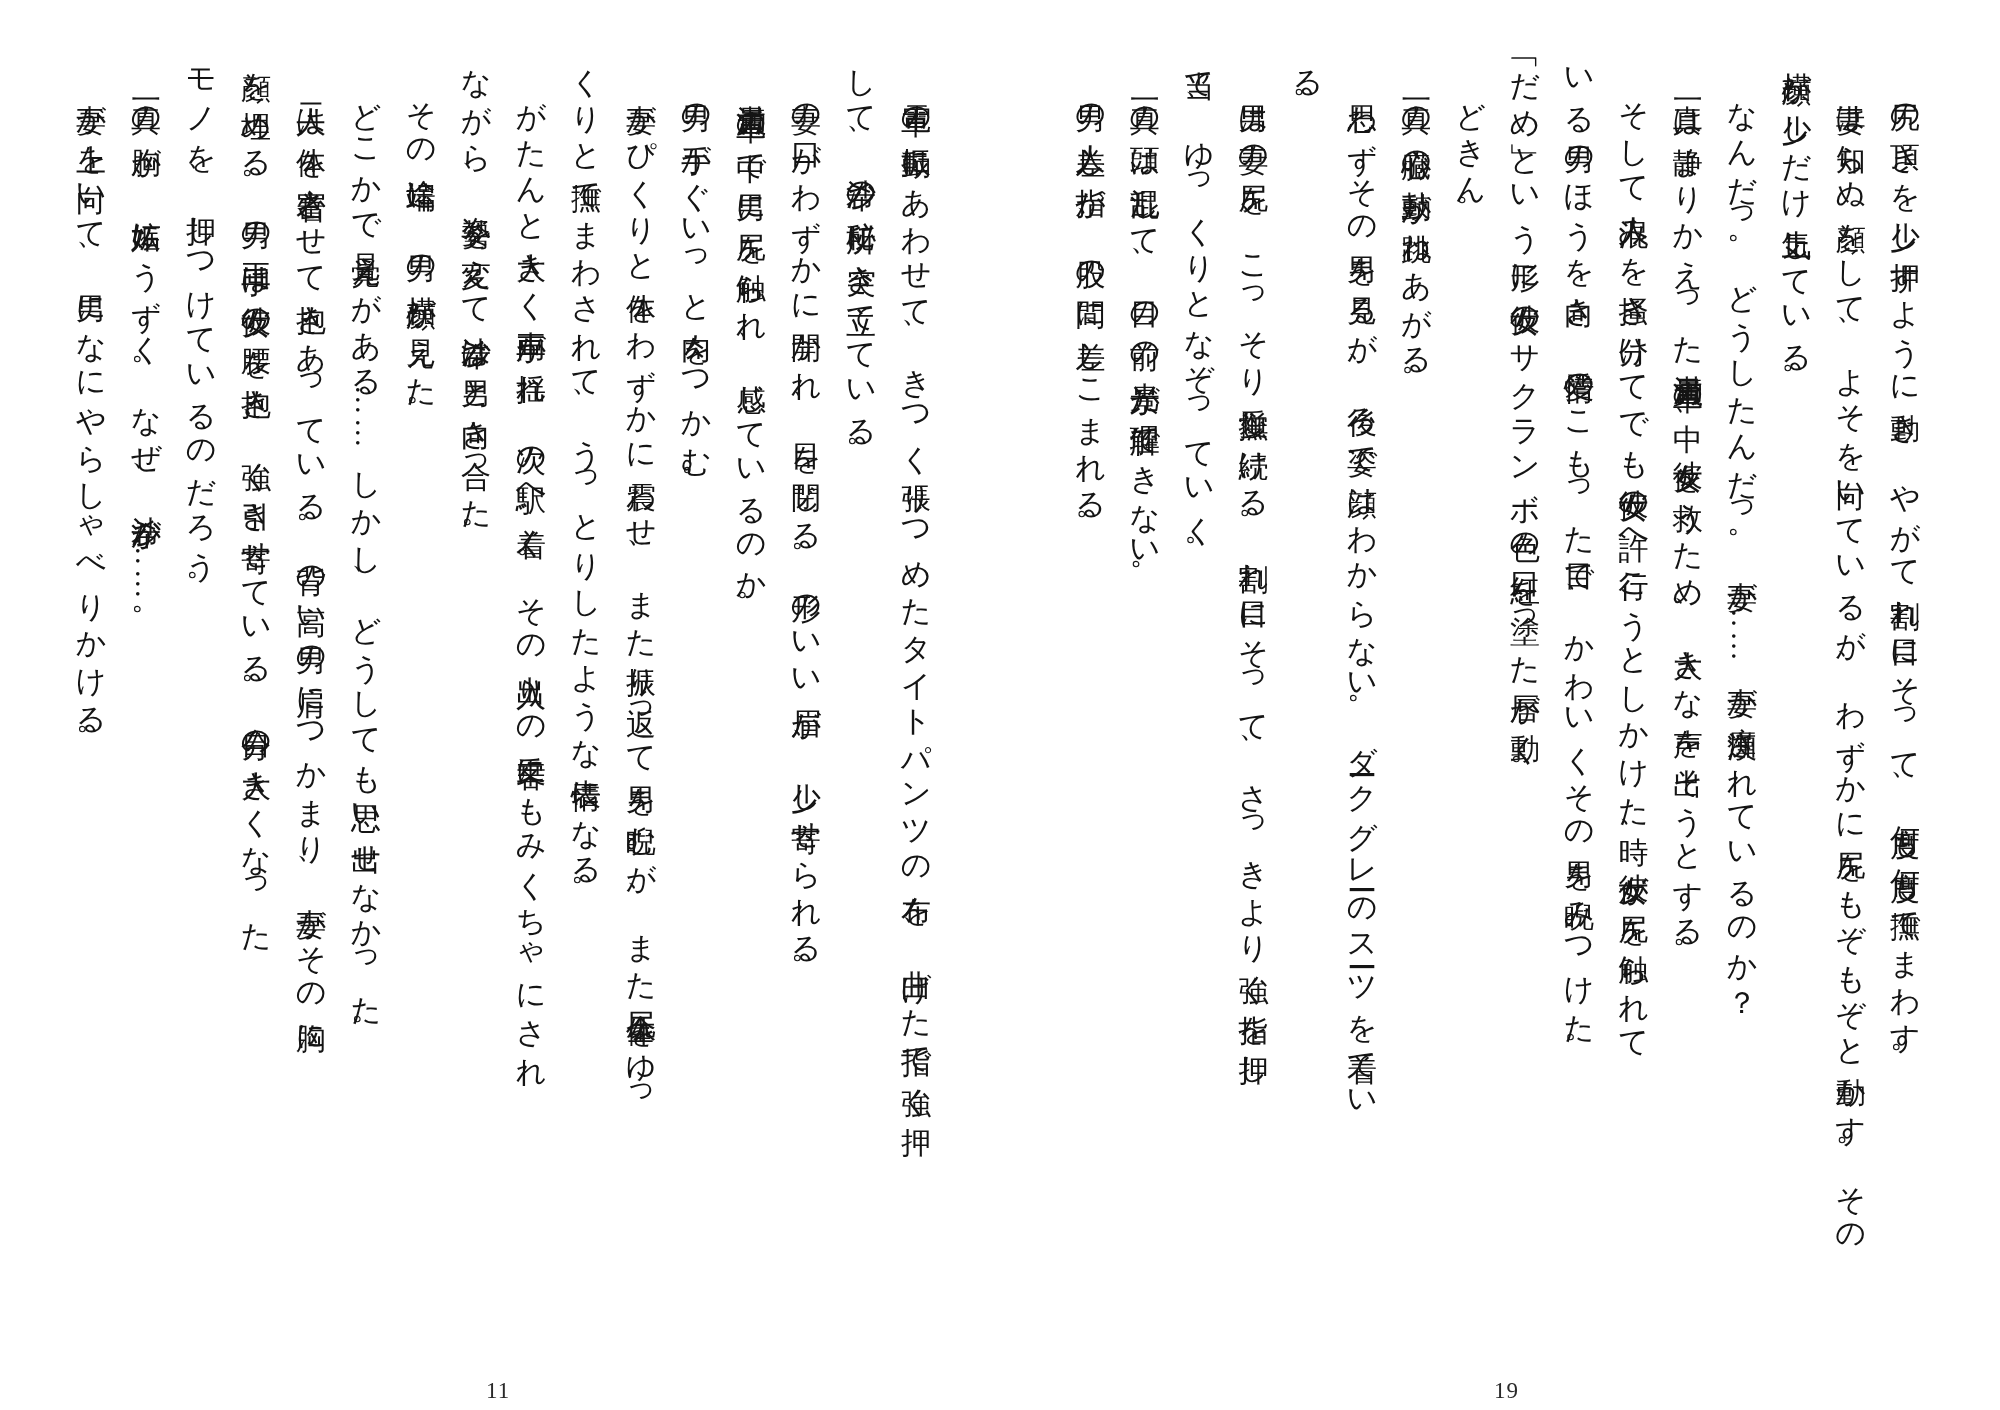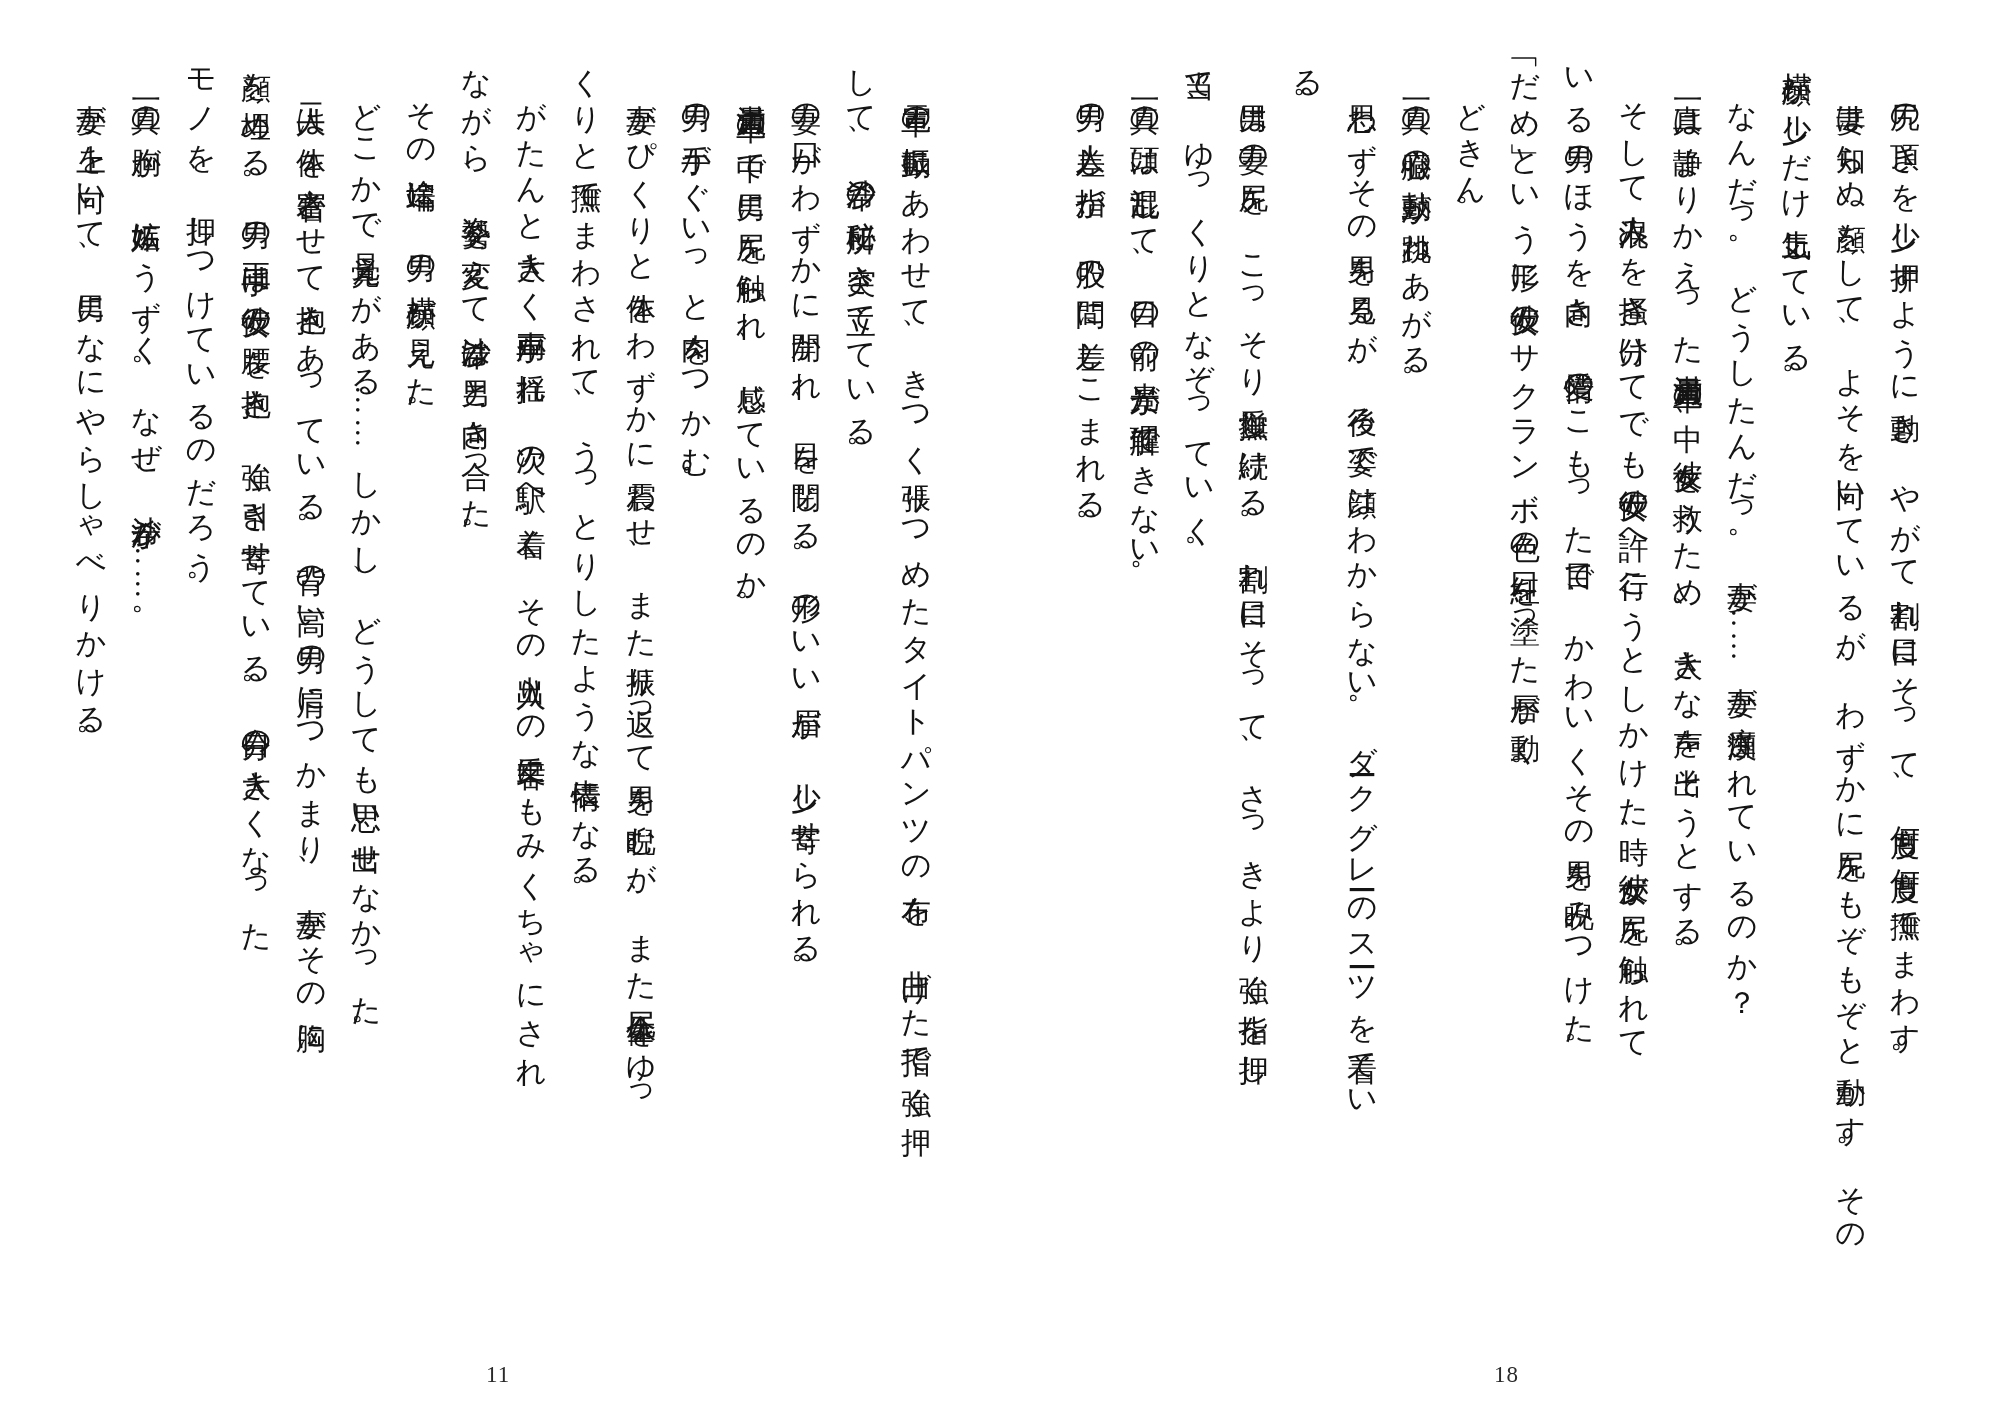--- a/index.html
+++ b/index.html
@@ -44,20 +44,21 @@
     white-space: nowrap;
   }
   .col.ind {
     text-indent: 33px;
   }
   .pageno {
     position: absolute;
     font-size: 23px;
     color: #2a2a2a;
     letter-spacing: 1px;
+    margin-top: 16px;
   }
   #pn-right {
     left: 1494px;
     top: 1362px;
   }
   #pn-left {
     left: 486px;
     top: 1362px;
   }
 </style>
@@ -96,16 +97,16 @@
       <p class="col">ながら、姿勢を変えて沙希は男と向き合った。</p>
       <p class="col ind">その途端に、男の横顔が見えた。</p>
       <p class="col ind">どこかで見覚えがある……しかし、どうしても思い出せなかった。</p>
       <p class="col ind">二人は体を密着させて抱きあっている。背の高い男の肩につかまり、妻がその胸に</p>
       <p class="col">顔を埋める。男の両手は彼女の腰を抱き、強く引き寄せている。自分の大きくなった</p>
       <p class="col">モノを、押しつけているのだろう。</p>
       <p class="col ind">真一の胸が、嫉妬にうずく。なぜ、沙希が……。</p>
       <p class="col ind">妻が上を向いて、男になにやらしゃべりかける。</p>
     </div>
 
-  <div class="pageno" id="pn-right">18</div>
+  <div class="pageno" id="pn-right">19</div>
 
   <div class="pageno" id="pn-left">11</div>
 </div>
 
 </body></html>

